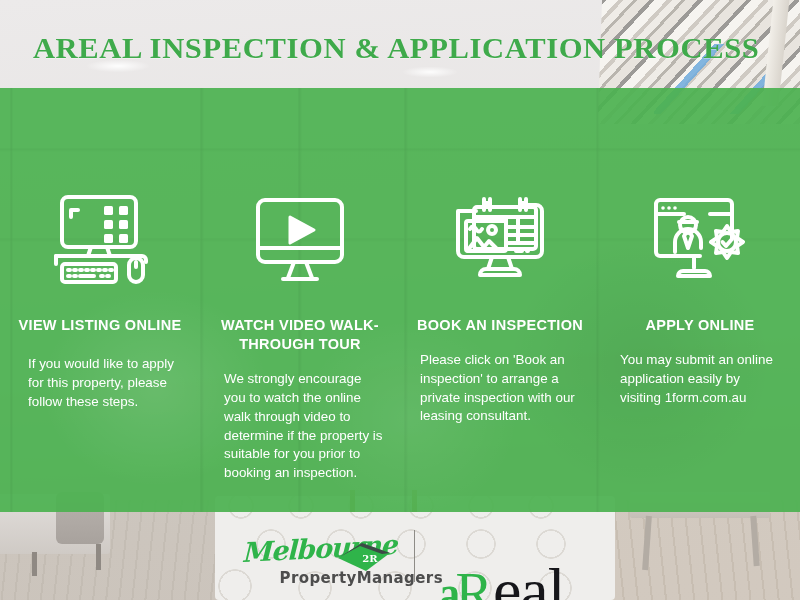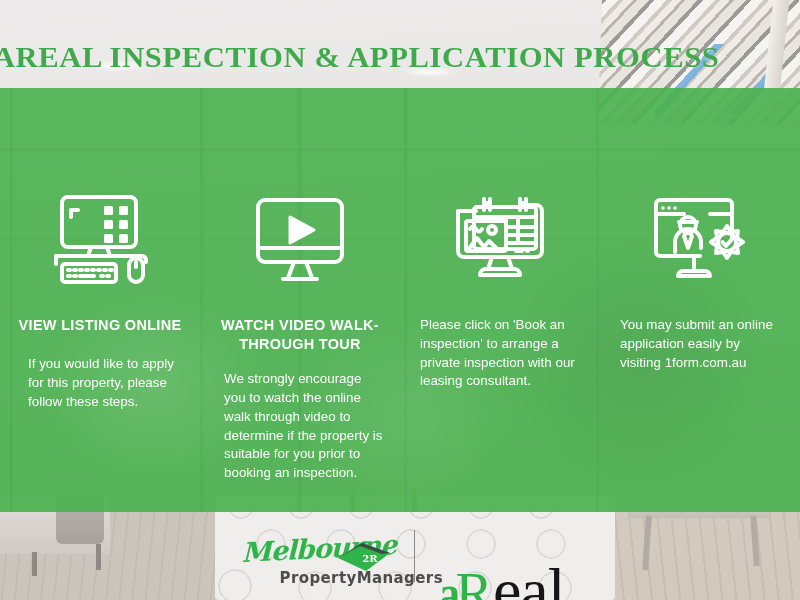--- a/index.html
+++ b/index.html
@@ -128,22 +128,22 @@
     background:linear-gradient(180deg,#d8d3cd,#c5bfb7);
     border-radius:2px;
   }
   .table-leg-a { position:absolute; right:150px; top:16px; width:6px; height:54px; background:#b3aca4; transform:rotate(4deg);}
   .table-leg-b { position:absolute; right:42px; top:16px; width:6px; height:50px; background:#b3aca4; transform:rotate(-4deg);}
   .leg-gold-a { position:absolute; left:350px; top:-10px; width:5px; height:22px; background:#b79b5c; }
   .leg-gold-b { position:absolute; left:412px; top:-10px; width:5px; height:22px; background:#b79b5c; }
 
   
   .header {
-    position:absolute; left:0; top:13px; width:752px; height:88px;
-    display:flex; align-items:center; justify-content:flex-start;
+    position:absolute; left:0; top:4px; width:752px; height:88px;
+    display:flex; align-items:center; justify-content:flex-end;
   }
   .title {
     font-family:"Liberation Serif", serif;
     font-weight:bold;
     font-size:30px;
     letter-spacing:.6px;
     color:#3faa4b;
     transform:scaleX(1.02);
     text-align:center;
     white-space:nowrap;
@@ -390,20 +390,21 @@
 
           <rect x="18" y="28" width="40" height="30" rx="2"></rect>
           <path d="M22 36 q3 -5 6 0 q3 5 6 0"></path>
           <circle cx="44" cy="37" r="4"></circle>
           <path d="M20 57 l9 -12 7 9 5 -6 9 9"></path>
 
           <path d="M44 64 l-4 12 M60 64 l4 12"></path>
           <path d="M32 82 a6 6 0 0 1 6 -6 h28 a6 6 0 0 1 6 6 z"></path>
         </svg>
       </div>
+      <div class="col-title">BOOK AN INSPECTION</div>
       <div class="col-body">Please click on 'Book an inspection' to arrange a private inspection with our leasing consultant.</div>
     </div>
 
     <div class="col">
       <div class="icon-wrap">
         <svg width="104" height="92" viewBox="0 0 104 92" fill="none" stroke="#ffffff" stroke-width="4" stroke-linecap="round" stroke-linejoin="round">
 
           <path d="M8 10 a4 4 0 0 1 4 -4 h68 a4 4 0 0 1 4 4 v34"></path>
           <path d="M8 10 v48 a4 4 0 0 0 4 4 h40"></path>
           <path d="M8 20 h28 M62 20 h22"></path>
@@ -417,20 +418,21 @@
           <path d="M40 36 l-4 6 4 12 4 -12 -4 -6"></path>
 
           <path d="M46 62 v12"></path>
           <path d="M30 82 a5 5 0 0 1 5 -5 h22 a5 5 0 0 1 5 5 z"></path>
 
           <path d="M75 38 l4 -6 4 6 7 -1 -1 7 6 4 -6 4 1 7 -7 -1 -4 6 -4 -6 -7 1 1 -7 -6 -4 6 -4 -1 -7 z"></path>
           <circle cx="79" cy="48" r="9"></circle>
           <path d="M74.5 48 l3.5 4 6 -7"></path>
         </svg>
       </div>
+      <div class="col-title">APPLY ONLINE</div>
       <div class="col-body">You may submit an online application easily by visiting 1form.com.au</div>
     </div>
 
   </div>
 
   <div class="footer">
 
     <div class="logo-melbourne">
       <div class="mel-script">Melbourne</div>
       <svg class="mel-roof" viewBox="0 0 56 34">

